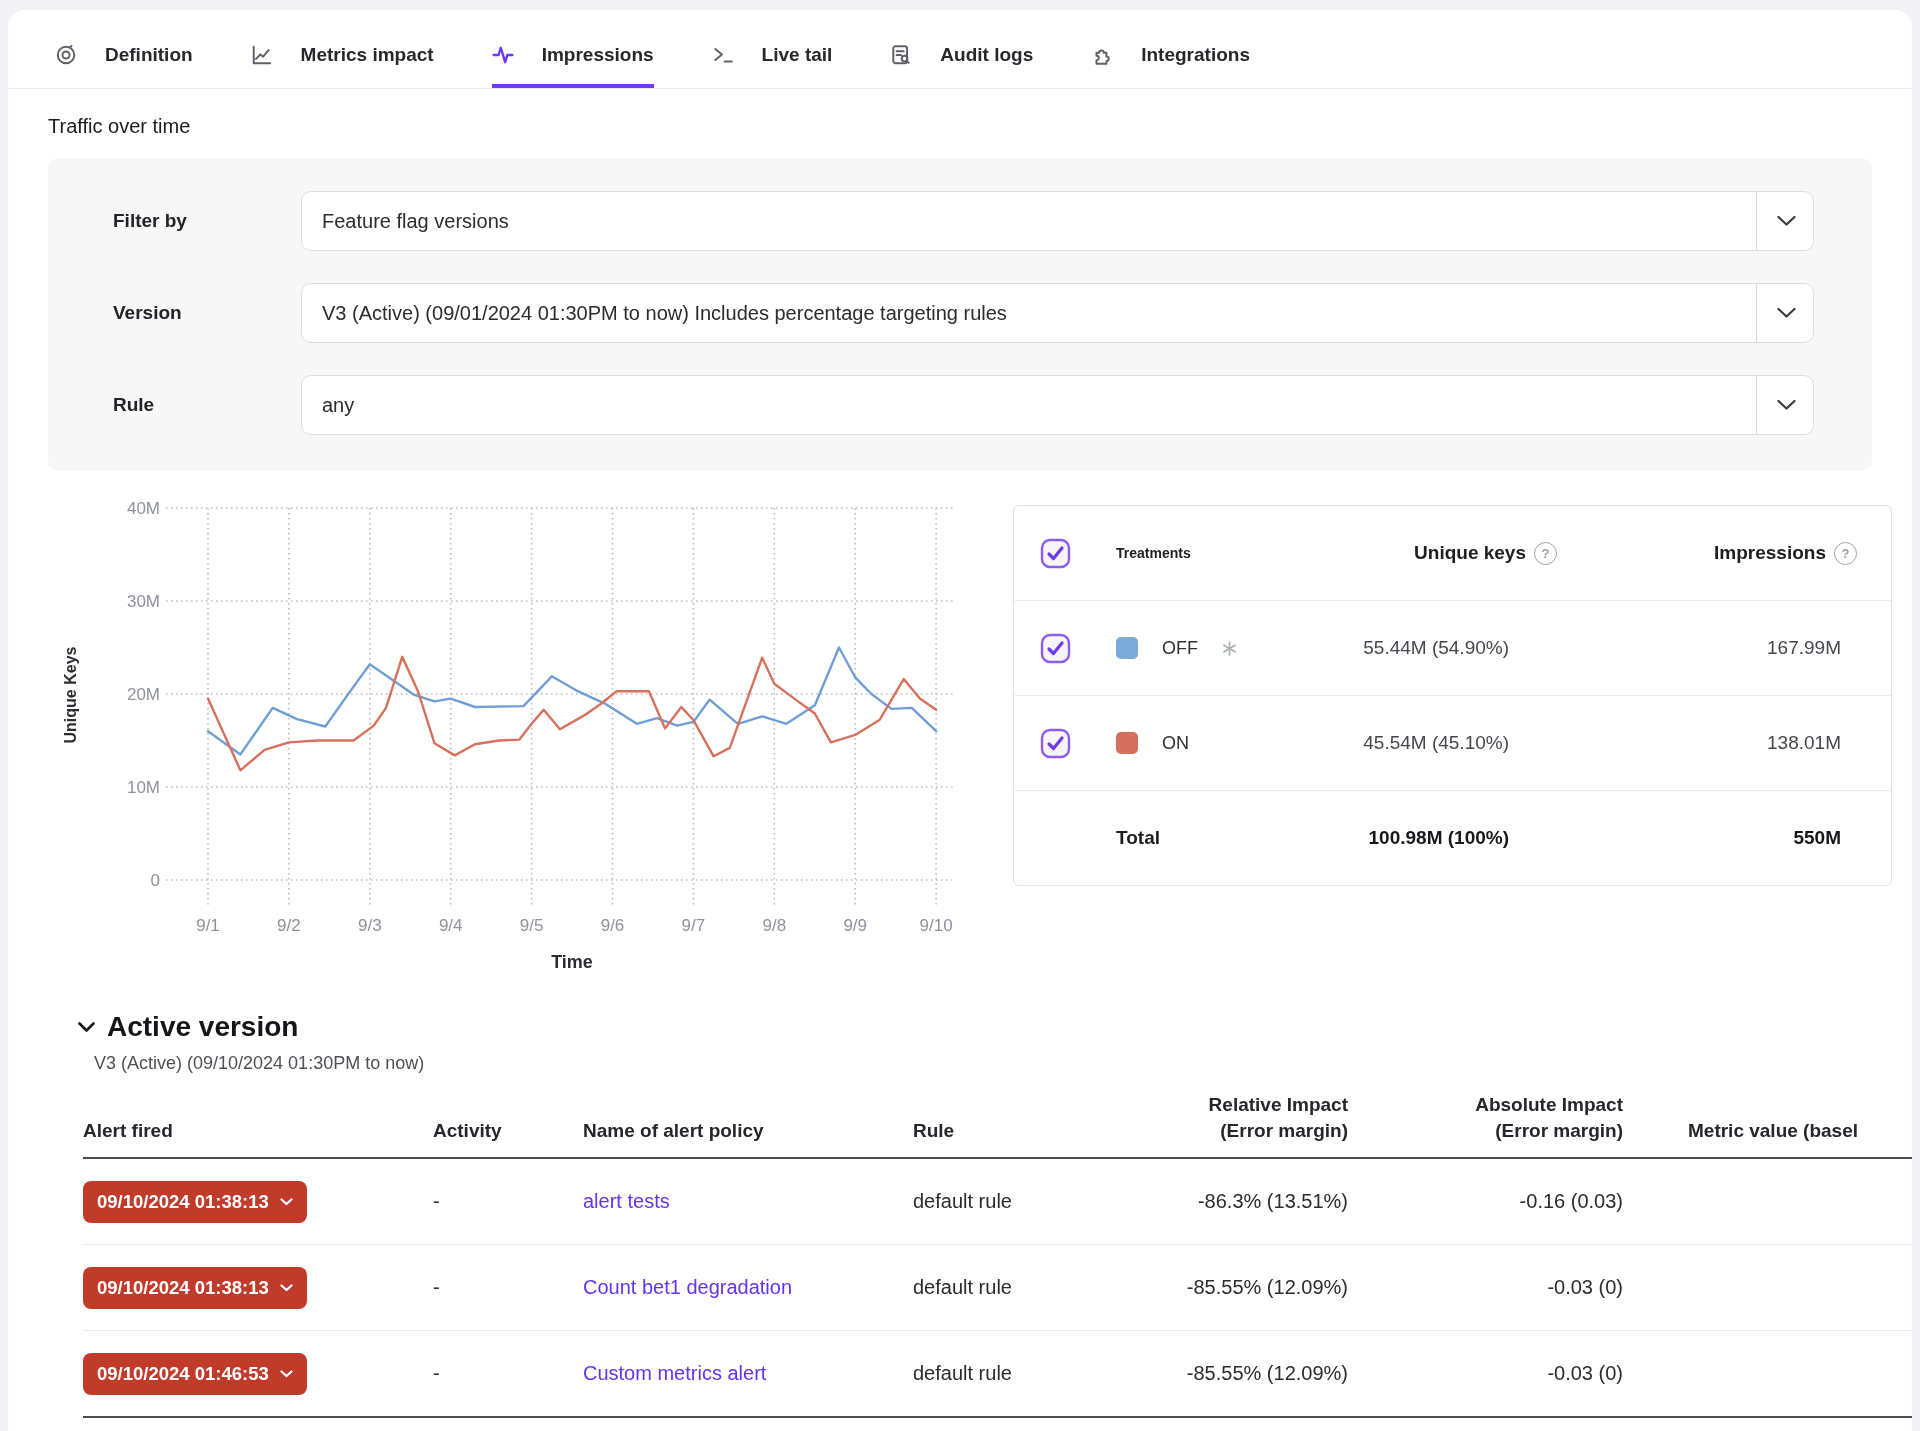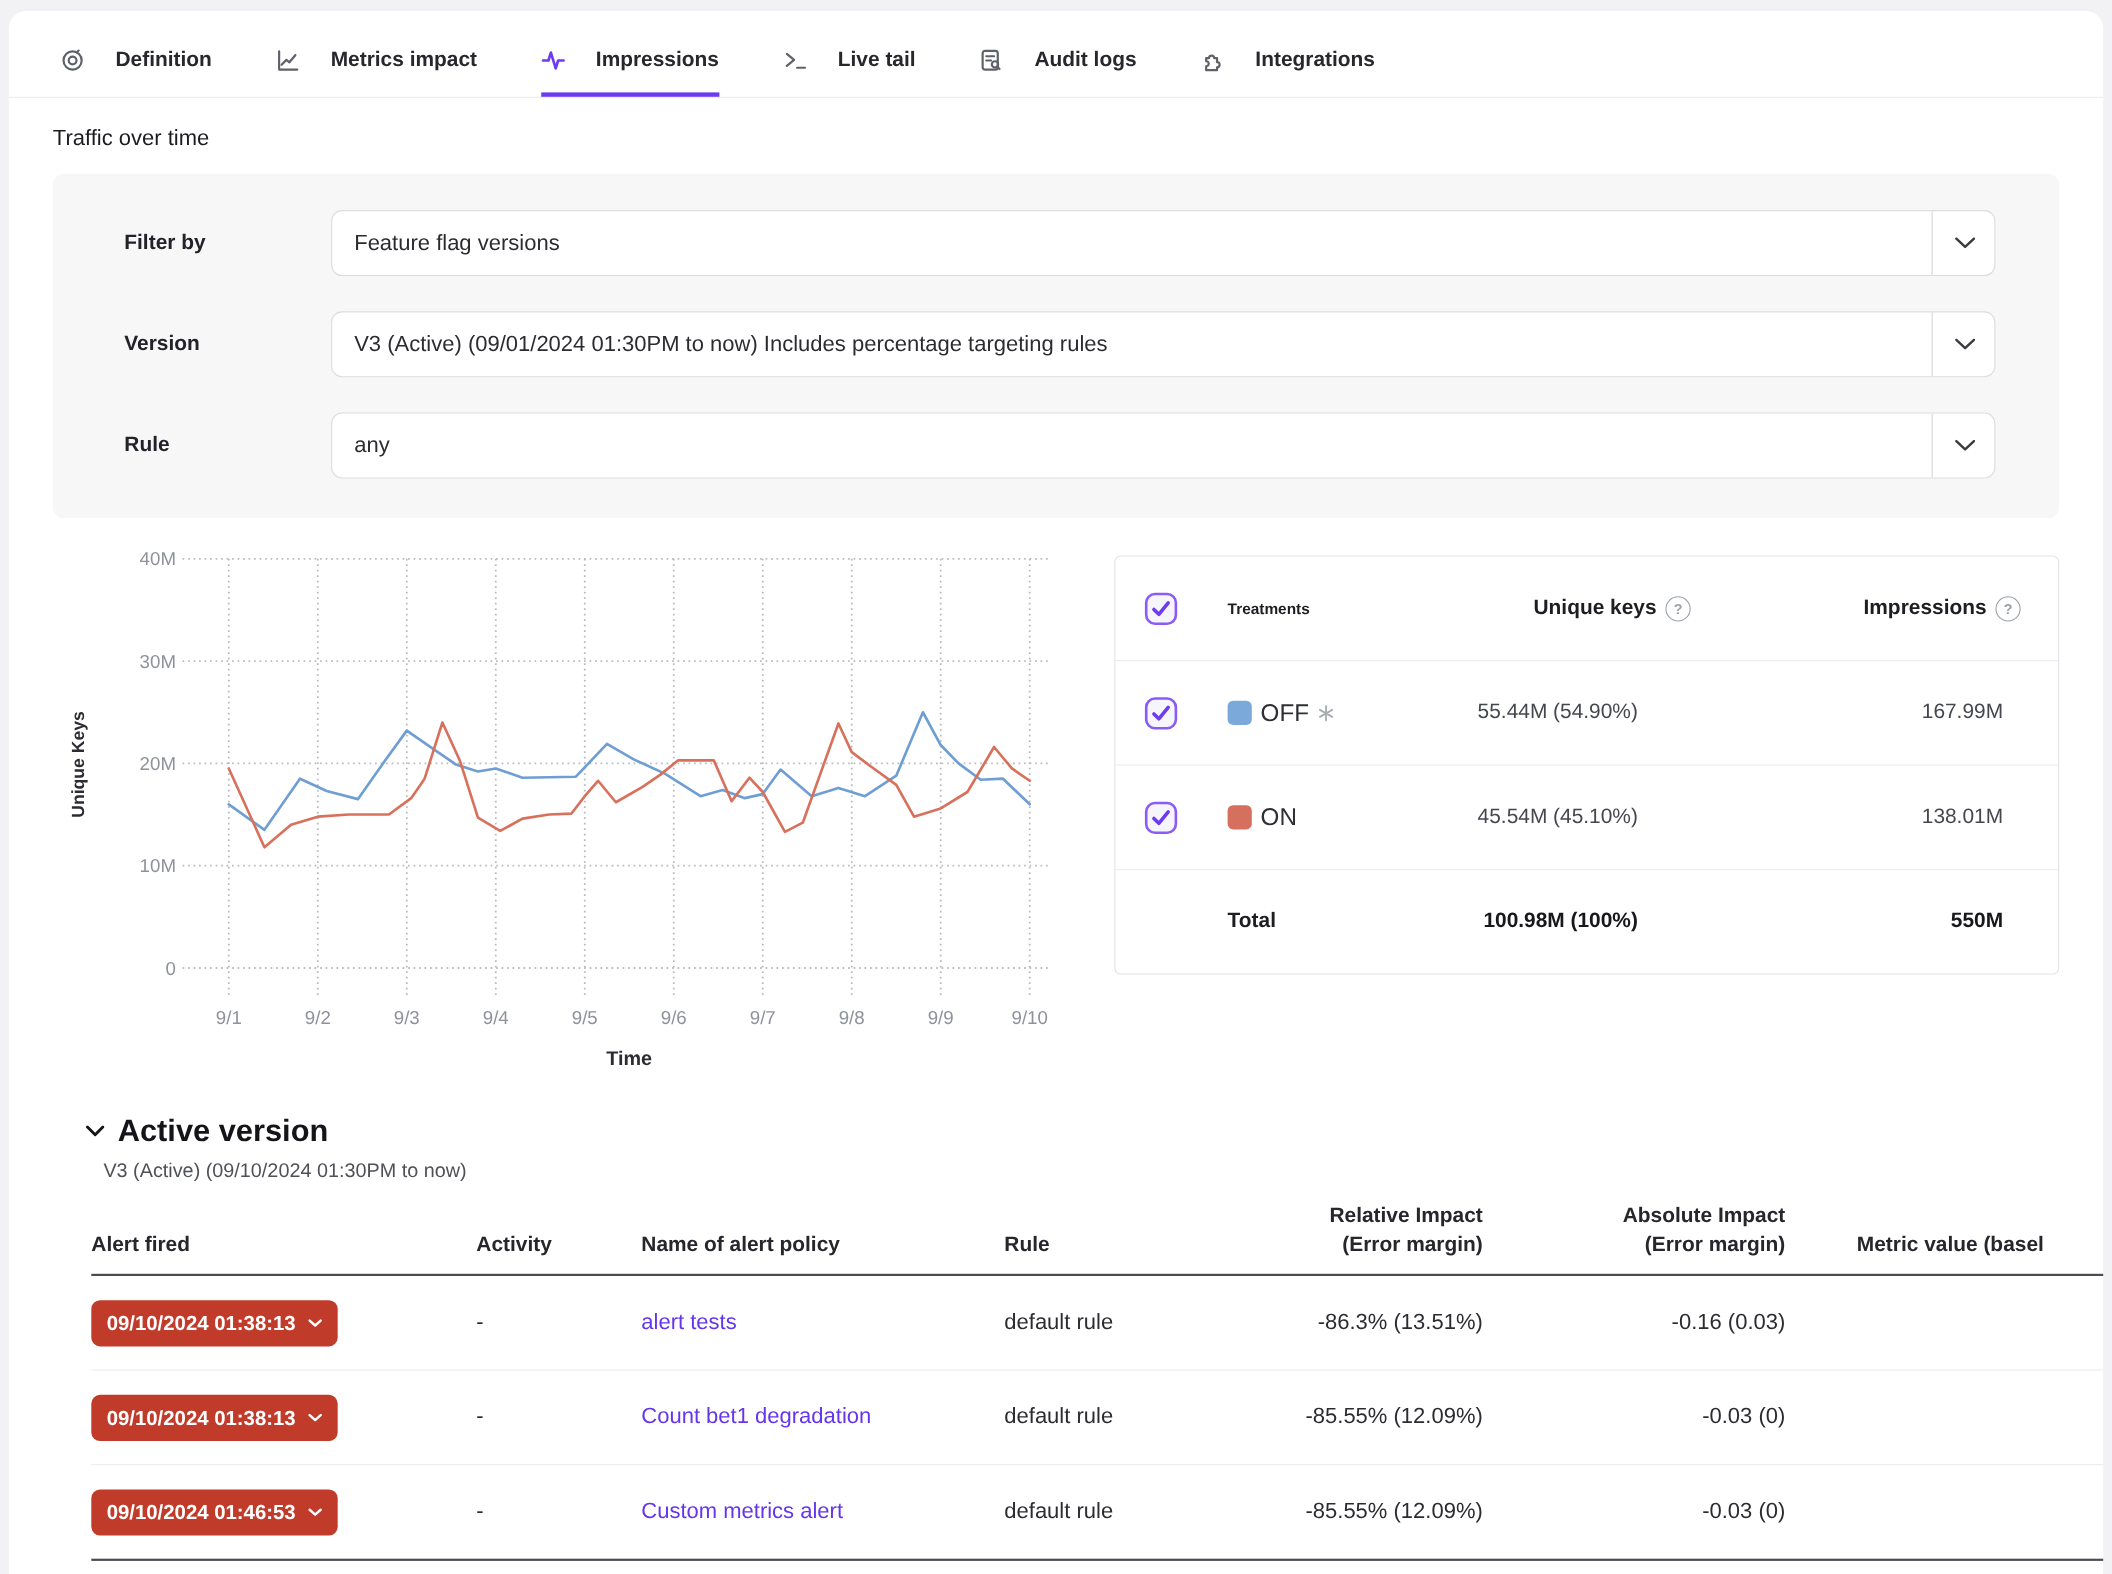--- a/index.html
+++ b/index.html
@@ -34,21 +34,21 @@
   .treatments-card{margin-left:15px;margin-right:40px;flex:1;margin-top:10px;border:1px solid #e3e3e7;border-radius:6px;background:#fff;}
   .t-row{display:grid;grid-template-columns:76px 1fr 320px 300px;align-items:center;height:94px;padding:0 34px 0 26px;}
   .t-row + .t-row{border-top:1px solid #ececf0;}
   .t-head-label{font-size:14px;font-weight:700;color:#1d1d22;}
   .t-col-head{display:flex;justify-content:flex-end;align-items:center;gap:8px;font-size:19px;font-weight:700;color:#1d1d22;}
   .t-val{font-size:19px;color:#45474f;text-align:right;padding-right:48px;}
   .t-val.imp{padding-right:16px;}
   .t-total-label{font-size:19px;font-weight:700;color:#1d1d22;}
   .t-total-val{font-size:19px;font-weight:700;color:#17171c;text-align:right;padding-right:48px;}
   .t-total-val.imp{padding-right:16px;}
-  .t-name{display:flex;align-items:center;gap:8px;font-size:22px;color:#2e2f35;}
+  .t-name{display:flex;align-items:center;gap:24px;font-size:18px;color:#2e2f35;}
   .swatch{width:22px;height:22px;border-radius:5px;display:inline-block;}
   .qcircle{width:21px;height:21px;border:1.6px solid #9aa0a8;border-radius:50%;color:#9aa0a8;font-size:13px;font-weight:700;
     display:inline-flex;align-items:center;justify-content:center;}
   .checkbox{display:flex;}
 
   
   .av-head{display:flex;align-items:center;gap:12px;margin:24px 0 0 70px;font-size:28px;font-weight:800;color:#141419;}
   .av-sub{margin:10px 0 0 86px;font-size:18px;color:#4f5157;}
 
   

